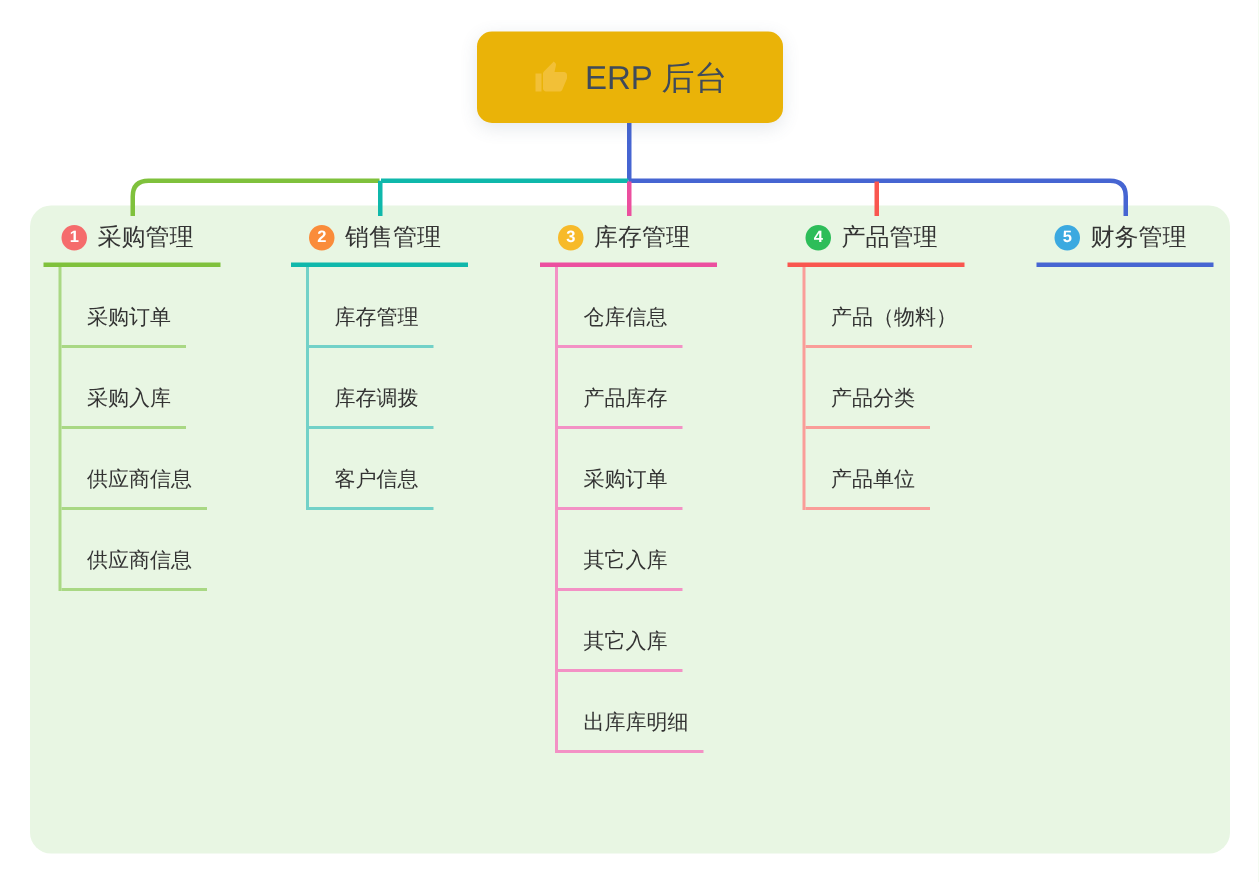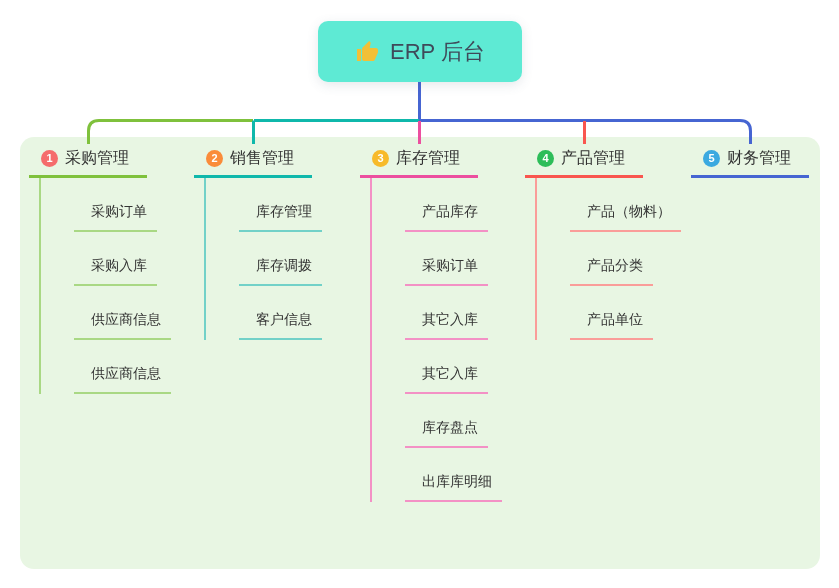--- a/index.html
+++ b/index.html
@@ -22,21 +22,21 @@
   .st-root{stroke:var(--root-line,#4665d2);}
   .st-1{stroke:var(--accent-1,#7fc13c);}
   .st-2{stroke:var(--accent-2,#0fb8ab);}
   .st-3{stroke:var(--accent-3,#ec4f9f);}
   .st-4{stroke:var(--accent-4,#f9564f);}
   .st-5{stroke:var(--accent-5,#4665d2);}
 
   
   .root-node{
     position:absolute;left:318px;top:21px;width:204px;height:61px;
-    background:#5eead4;border-radius:10px;z-index:3;
+    background:#eab308;border-radius:10px;z-index:3;
     box-shadow:0 3px 12px rgba(70,90,110,0.14);
     display:flex;align-items:center;justify-content:center;gap:11px;
     font-size:22px;color:var(--root-text,#3f4a5a);
   }
   .root-node .thumb{display:inline-flex;}
 
   
   .branch{position:absolute;top:147px;z-index:2;}
   .branch-1{left:29px; --accent:var(--accent-1);--light:var(--light-1);--badge:var(--badge-1);}
   .branch-2{left:194px;--accent:var(--accent-2);--light:var(--light-2);--badge:var(--badge-2);}
@@ -54,21 +54,20 @@
   .badge{
     width:17px;height:17px;border-radius:50%;
     background:var(--badge);color:#fff;
     font-size:11px;font-weight:bold;line-height:17px;text-align:center;
     display:inline-block;margin-right:7px;flex:0 0 17px;
   }
 
   .children{
     margin-left:10px;
     border-left:2px solid var(--light);
-    padding-left:33px;
   }
   .child-row{
     height:54px;display:flex;align-items:flex-end;
   }
   .child-label{
     display:inline-block;white-space:nowrap;
     font-size:14px;color:var(--text,#333);
     padding:0 10px 9px 17px;
     border-bottom:2px solid var(--light);
   }
@@ -137,33 +136,33 @@
     </div>
   </div>
 
   <div class="branch branch-3">
     <div class="branch-title">
       <span class="badge">3</span>
       <span>库存管理</span>
     </div>
     <div class="children">
       <div class="child-row">
+          <span class="child-label">仓库信息</span>
+        </div>
+      <div class="child-row">
           <span class="child-label">产品库存</span>
         </div>
       <div class="child-row">
           <span class="child-label">采购订单</span>
         </div>
       <div class="child-row">
           <span class="child-label">其它入库</span>
         </div>
       <div class="child-row">
           <span class="child-label">其它入库</span>
-        </div>
-      <div class="child-row">
-          <span class="child-label">库存盘点</span>
         </div>
       <div class="child-row">
           <span class="child-label">出库库明细</span>
         </div>
     </div>
   </div>
 
   <div class="branch branch-4">
     <div class="branch-title">
       <span class="badge">4</span>

